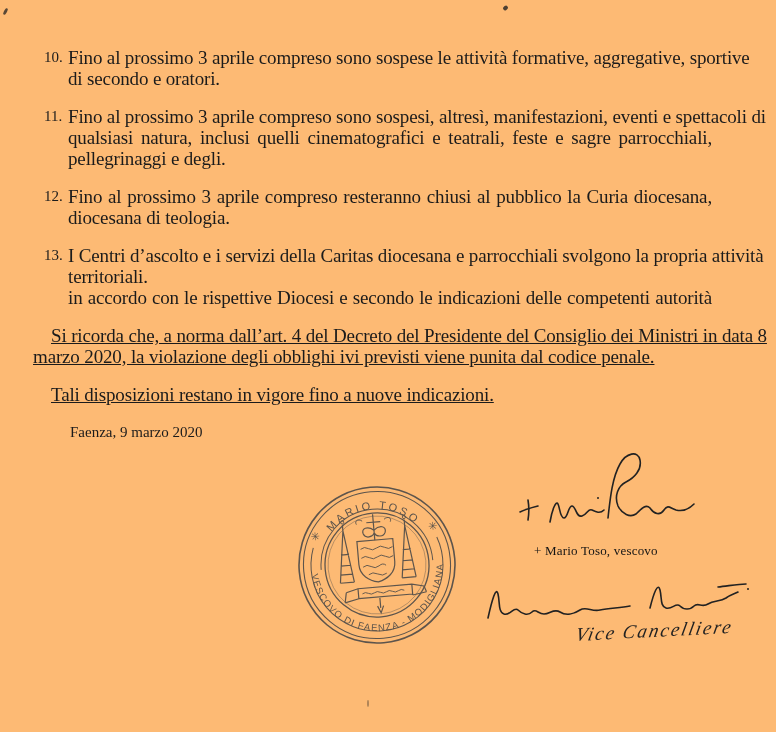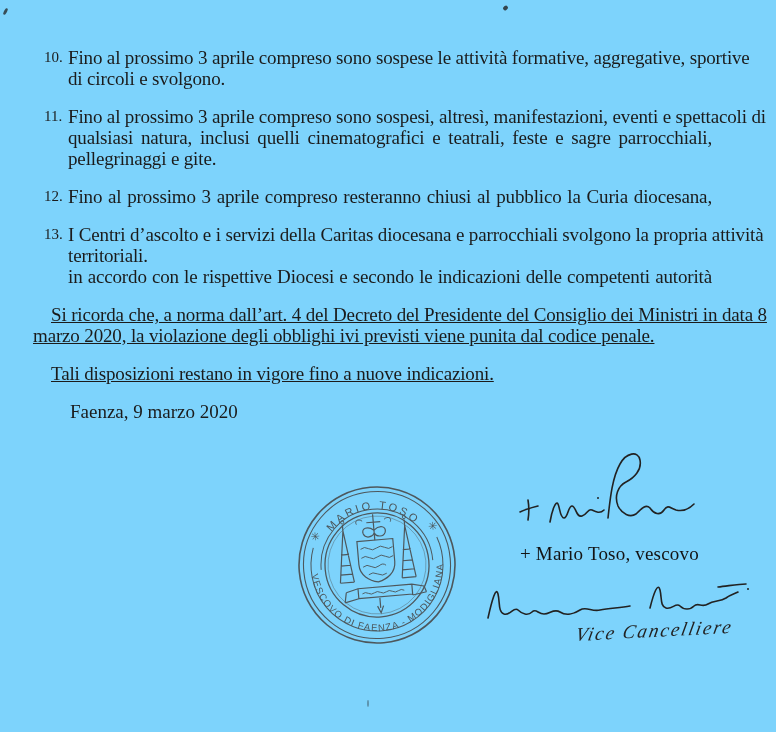--- a/index.html
+++ b/index.html
@@ -1,48 +1,48 @@
 <!DOCTYPE html>
 <html><head>
 <meta charset="utf-8">
 <style>
   html,body { margin:0; padding:0; background:#e8e8e8; }
   .page {
-    position:relative; width:776px; height:732px; background:#7dd3fc;
+    position:relative; width:776px; height:732px; background:#fdba74;
     overflow:hidden; font-family:"Liberation Serif","DejaVu Serif",serif;
     color:#1b1b1b; margin:0 auto;
   }
   .content { position:absolute; left:33px; top:47px; width:679px; }
   .item { position:relative; padding-left:24px; margin-left:11px; margin-bottom:17px; }
   .num  { position:absolute; left:0; top:0; line-height:21px; font-size:15px; }
   .line {
     font-size:19px; line-height:21px; letter-spacing:-0.15px;
     white-space:nowrap; text-align:justify; text-align-last:justify;
     text-justify:inter-word;
   }
   .line.last { text-align-last:left; }
   .line.indent { text-indent:18px; }
   .para { margin-bottom:17px;text-decoration:underline; }
-  .dateline { margin-left:37px; margin-top:0; font-size:19px; line-height:21px; }
+  .dateline { margin-left:37px; margin-top:0; font-size:15px; line-height:21px; }
 
   
   .stamp { position:absolute; left:282px; top:470px; width:190px; height:190px; opacity:.88; }
   .stamp text { fill:#454545; font-family:"Liberation Sans",sans-serif; }
   .stamp .arc-top-text { font-size:11px; letter-spacing:2.6px; }
   .stamp .arc-bottom-text { font-size:9.5px; letter-spacing:1.1px; }
   .stamp .star { font-size:11px; }
   .stamp path, .stamp circle, .stamp line { stroke:#474747; fill:none; }
 
   
   .sig { position:absolute; }
   .sig path { stroke:#222; stroke-width:1.6; fill:none; stroke-linecap:round; stroke-linejoin:round; }
   .sig-bishop { left:498px; top:448px; width:210px; height:110px; }
   .sig-chancellor { left:480px; top:578px; width:280px; height:80px; }
   .sig-caption {
-    position:absolute; left:520px; top:543px; font-size:19px; color:#141414;
+    position:absolute; left:534px; top:543px; font-size:13px; color:#141414;
     letter-spacing:.2px; white-space:nowrap;
   }
   .hand-caption {
     position:absolute; left:576px; top:624px; font-size:19px; color:#222;
     font-style:italic; letter-spacing:2px; white-space:nowrap;
     transform:rotate(-3deg) skewX(-14deg); transform-origin:left center;
   }
 
   
   .artifact { position:absolute; background:#222; border-radius:40%; }
@@ -59,31 +59,32 @@
   <div class="artifact a1"></div>
   <div class="artifact a2"></div>
   <div class="artifact a3"></div>
   <div class="artifact a4"></div>
 
   <div class="content">
     <div id="list">
         <div class="item">
           <span class="num">10.</span>
           <div class="line">Fino al prossimo 3 aprile compreso sono sospese le attività formative, aggregative, sportive</div>
-          <div class="line last">di circoli e svolgono.</div>
+          <div class="line last">di secondo e oratori.</div>
         </div>
         <div class="item">
           <span class="num">11.</span>
           <div class="line">Fino al prossimo 3 aprile compreso sono sospesi, altresì, manifestazioni, eventi e spettacoli di</div>
           <div class="line">qualsiasi natura, inclusi quelli cinematografici e teatrali, feste e sagre parrocchiali,</div>
-          <div class="line last">pellegrinaggi e gite.</div>
+          <div class="line last">pellegrinaggi e degli.</div>
         </div>
         <div class="item">
           <span class="num">12.</span>
           <div class="line">Fino al prossimo 3 aprile compreso resteranno chiusi al pubblico la Curia diocesana,</div>
+          <div class="line last">diocesana di teologia.</div>
         </div>
         <div class="item">
           <span class="num">13.</span>
           <div class="line">I Centri d’ascolto e i servizi della Caritas diocesana e parrocchiali svolgono la propria attività</div>
           <div class="line last">territoriali.</div>
           <div class="line">in accordo con le rispettive Diocesi e secondo le indicazioni delle competenti autorità</div>
         </div>
       </div>
     <div id="paras">
         <div class="para">

